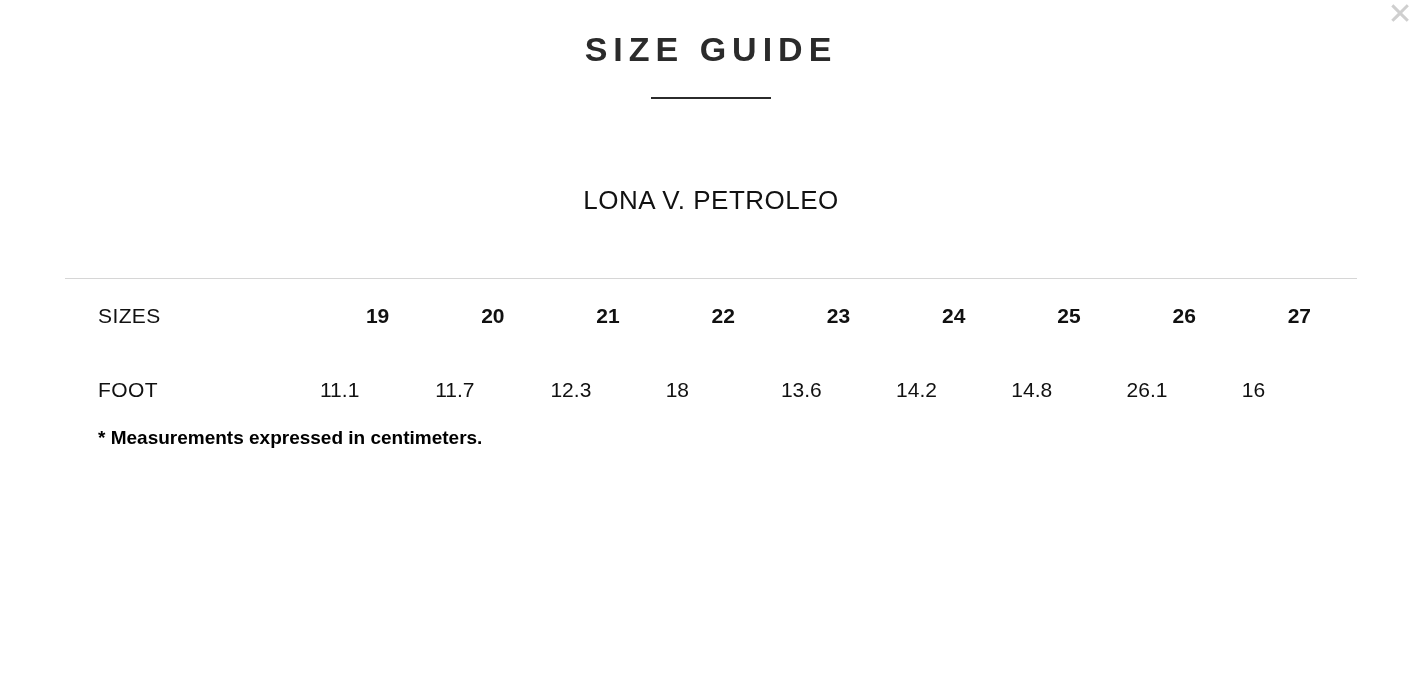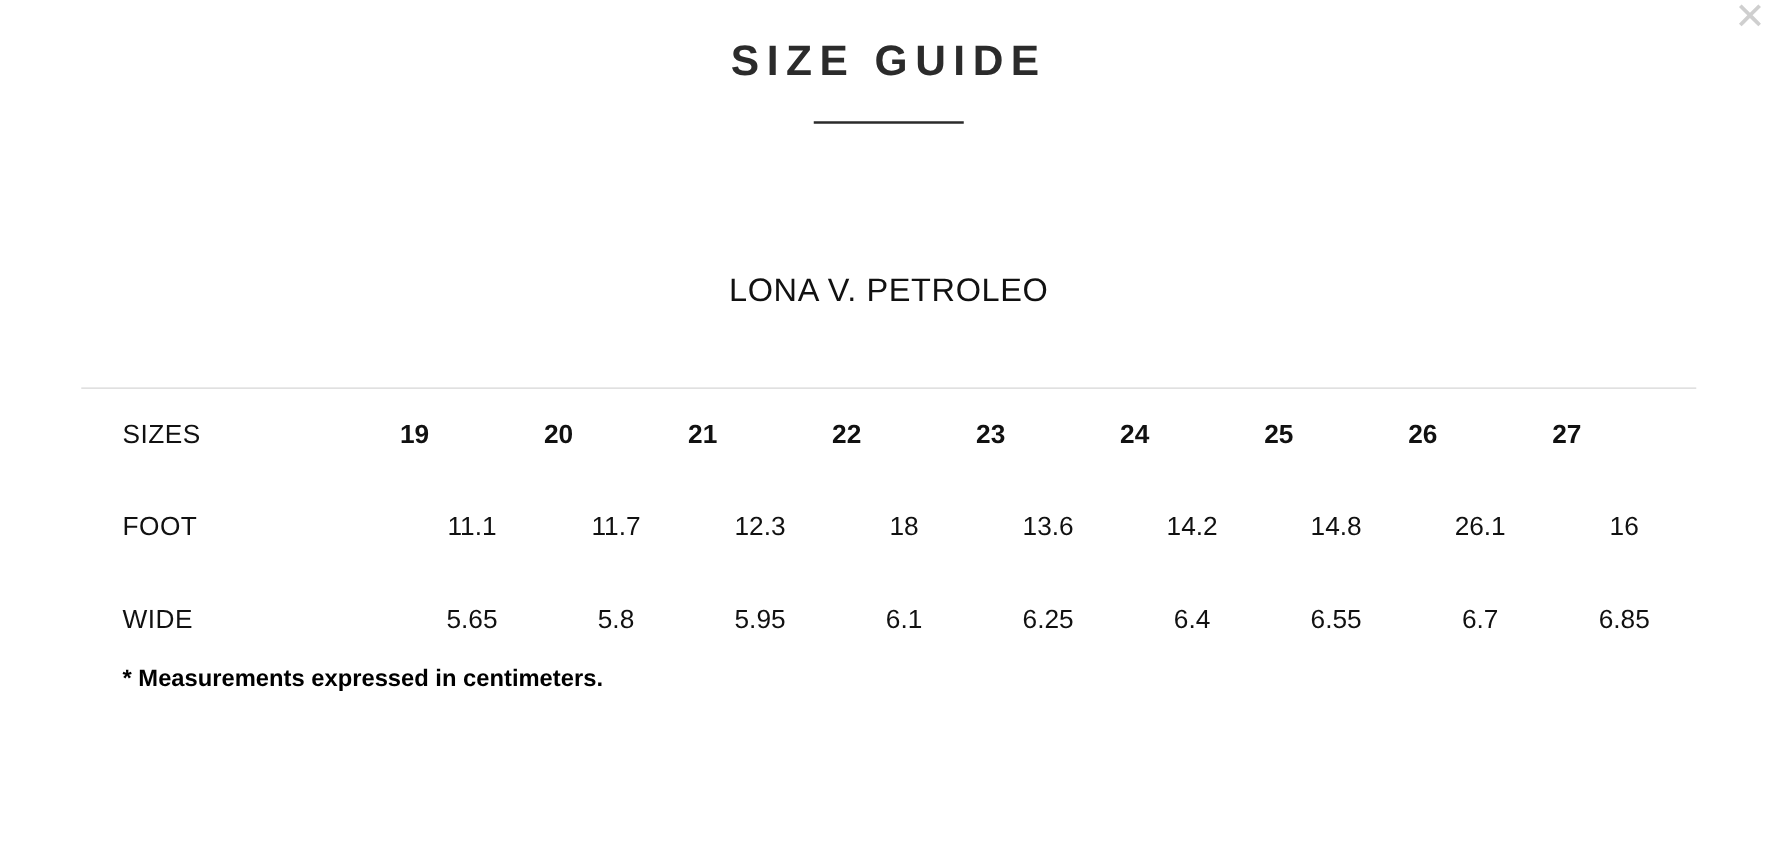--- a/index.html
+++ b/index.html
@@ -45,21 +45,21 @@
     background: #2b2b2b;
     margin: 28px auto 0 auto;
   }
 
   .product-name {
     text-align: center;
     font-size: 26px;
     font-weight: 400;
     color: #111111;
     letter-spacing: 0.5px;
-    margin-top: 118px;
+    margin-top: 86px;
   }
 
   .divider {
     width: 1292px;
     height: 1px;
     background: #d6d6d6;
     margin: 62px auto 0 auto;
   }
 
   table.size-table {
@@ -79,25 +79,25 @@
   table.size-table td.row-head {
     text-align: left;
     padding-left: 33px;
     font-weight: 400;
     font-size: 21px;
     letter-spacing: 0.4px;
     width: 222px;
   }
   table.size-table th.col-head {
     font-weight: 700;
-    text-align: left;
+    text-align: center;
     font-size: 21px;
   }
   table.size-table td.value {
-    text-align: center;
+    text-align: left;
     font-weight: 400;
     font-size: 21px;
   }
 
   .footnote {
     width: 1292px;
     margin: 0 auto 0 auto;
     padding-left: 33px;
     box-sizing: border-box;
     font-size: 19px;
@@ -138,28 +138,16 @@
       <td class="value">11.1</td>
       <td class="value">11.7</td>
       <td class="value">12.3</td>
       <td class="value">18</td>
       <td class="value">13.6</td>
       <td class="value">14.2</td>
       <td class="value">14.8</td>
       <td class="value">26.1</td>
       <td class="value">16</td>
     </tr>
-    <tr>
-      <td class="row-head">WIDE</td>
-      <td class="value">5.65</td>
-      <td class="value">5.8</td>
-      <td class="value">5.95</td>
-      <td class="value">6.1</td>
-      <td class="value">6.25</td>
-      <td class="value">6.4</td>
-      <td class="value">6.55</td>
-      <td class="value">6.7</td>
-      <td class="value">6.85</td>
-    </tr>
   </tbody>
 </table>
 
 <div class="footnote">* Measurements expressed in centimeters.</div>
 
 </body></html>

